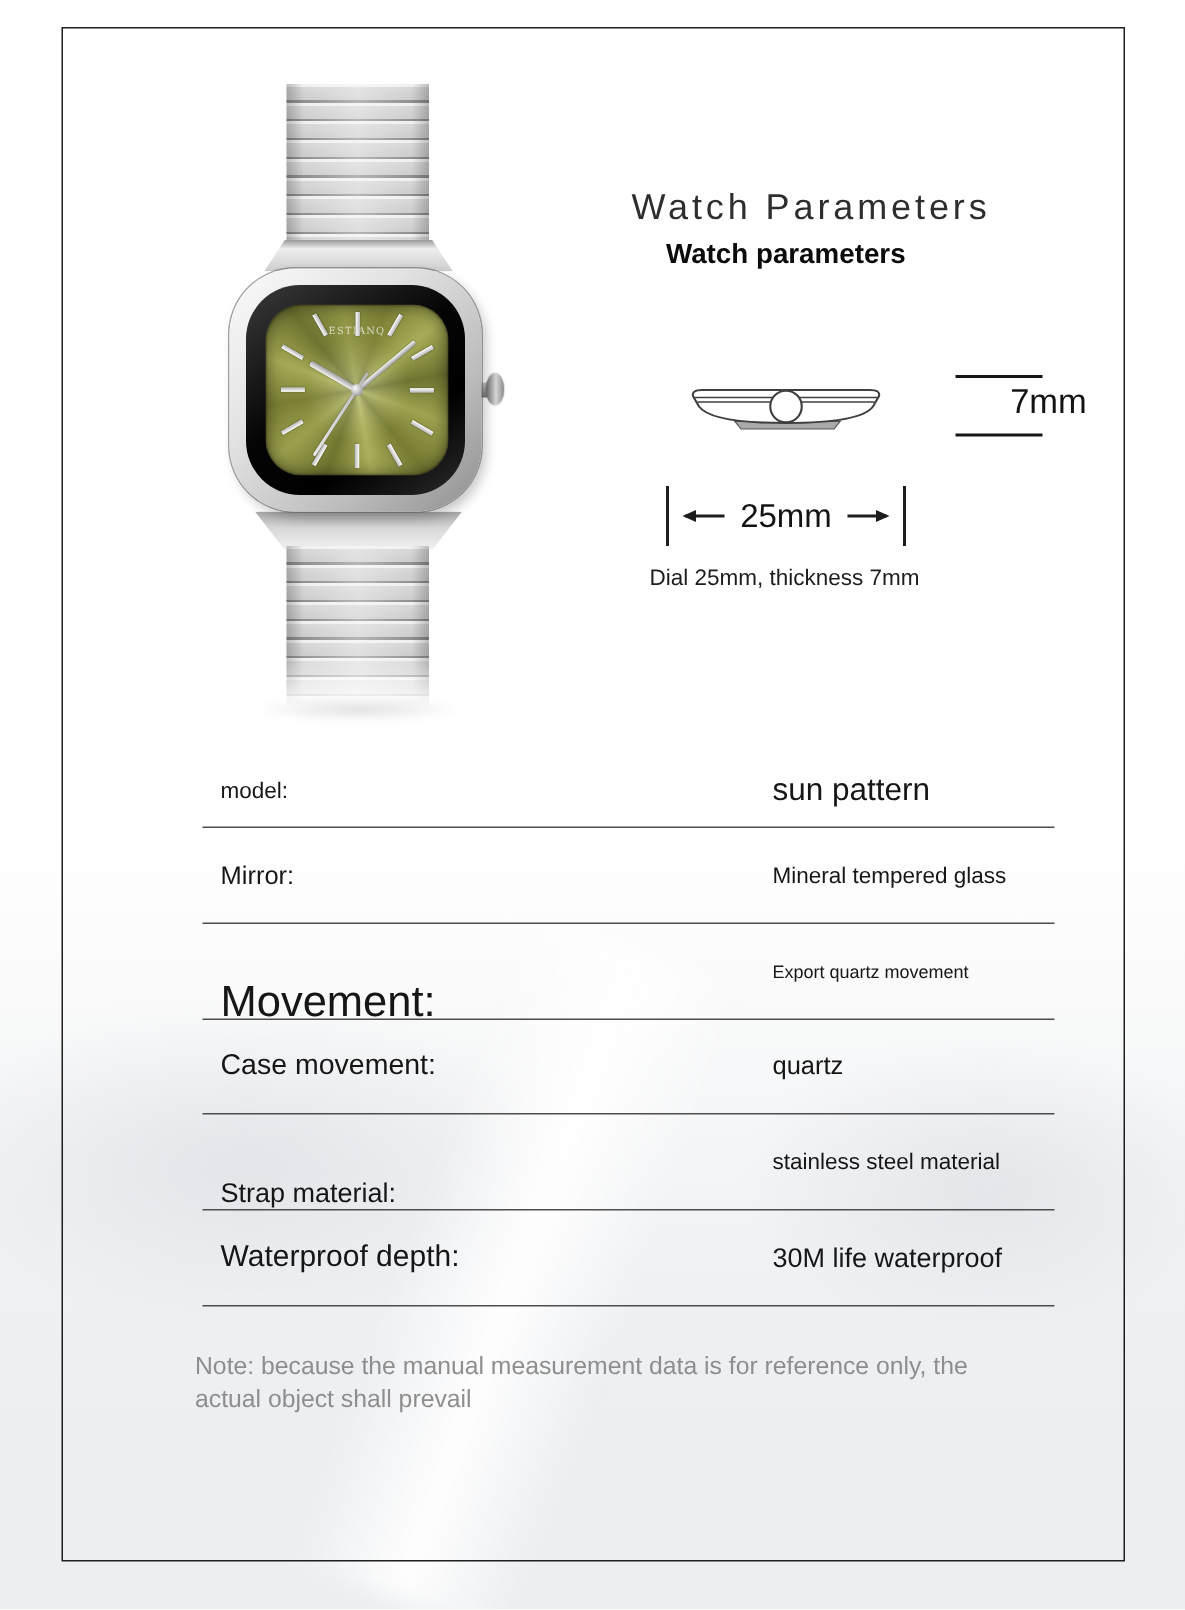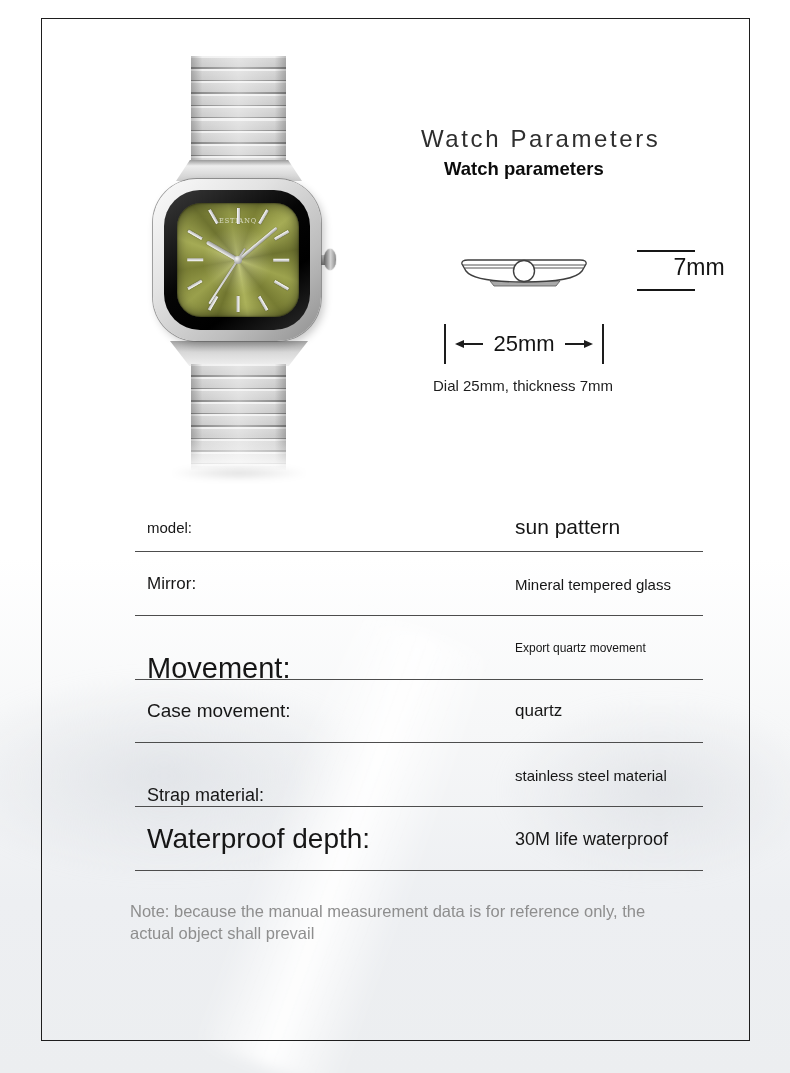--- a/index.html
+++ b/index.html
@@ -89,21 +89,21 @@
   .specs{position:absolute;left:135px;top:503px;width:568px;}
   .spec-row{position:relative;display:flex;align-items:center;border-bottom:1px solid #4d4d4d;}
   .spec-label{padding-left:12px;color:#161616;}
   .spec-value{position:absolute;left:380px;top:50%;transform:translateY(-50%);color:#161616;white-space:nowrap;}
   .r1{height:48px;} .r1 .spec-label{font-size:15px;} .r1 .spec-value{font-size:21px;}
   .r2{height:66px;} .r2 .spec-label{font-size:21px;} .r2 .spec-value{font-size:20px;}
   .r3{height:63px;} .r3 .spec-label{font-size:17px;} .r3 .spec-value{font-size:15px;}
   .r4{height:63px;} .r4 .spec-label{font-size:29px;margin-top:42px;} .r4 .spec-value{font-size:12px;}
   .r5{height:62px;} .r5 .spec-label{font-size:19px;} .r5 .spec-value{font-size:17px;}
   .r6{height:63px;align-items:flex-end;} .r6 .spec-label{font-size:18px;} .r6 .spec-value{font-size:15px;}
-  .r7{height:63px;} .r7 .spec-label{font-size:28px;} .r7 .spec-value{font-size:18px;}
+  .r7{height:63px;} .r7 .spec-label{font-size:20px;} .r7 .spec-value{font-size:18px;}
   .note{position:absolute;left:130px;top:900px;width:558px;font-size:16.5px;line-height:1.35;color:#8e8e8e;}
 </style>
 </head>
 <body>
 
 <div class="page">
 
   <div class="silk1"></div>
   <div class="silk2"></div>
   <div class="silk3"></div>

